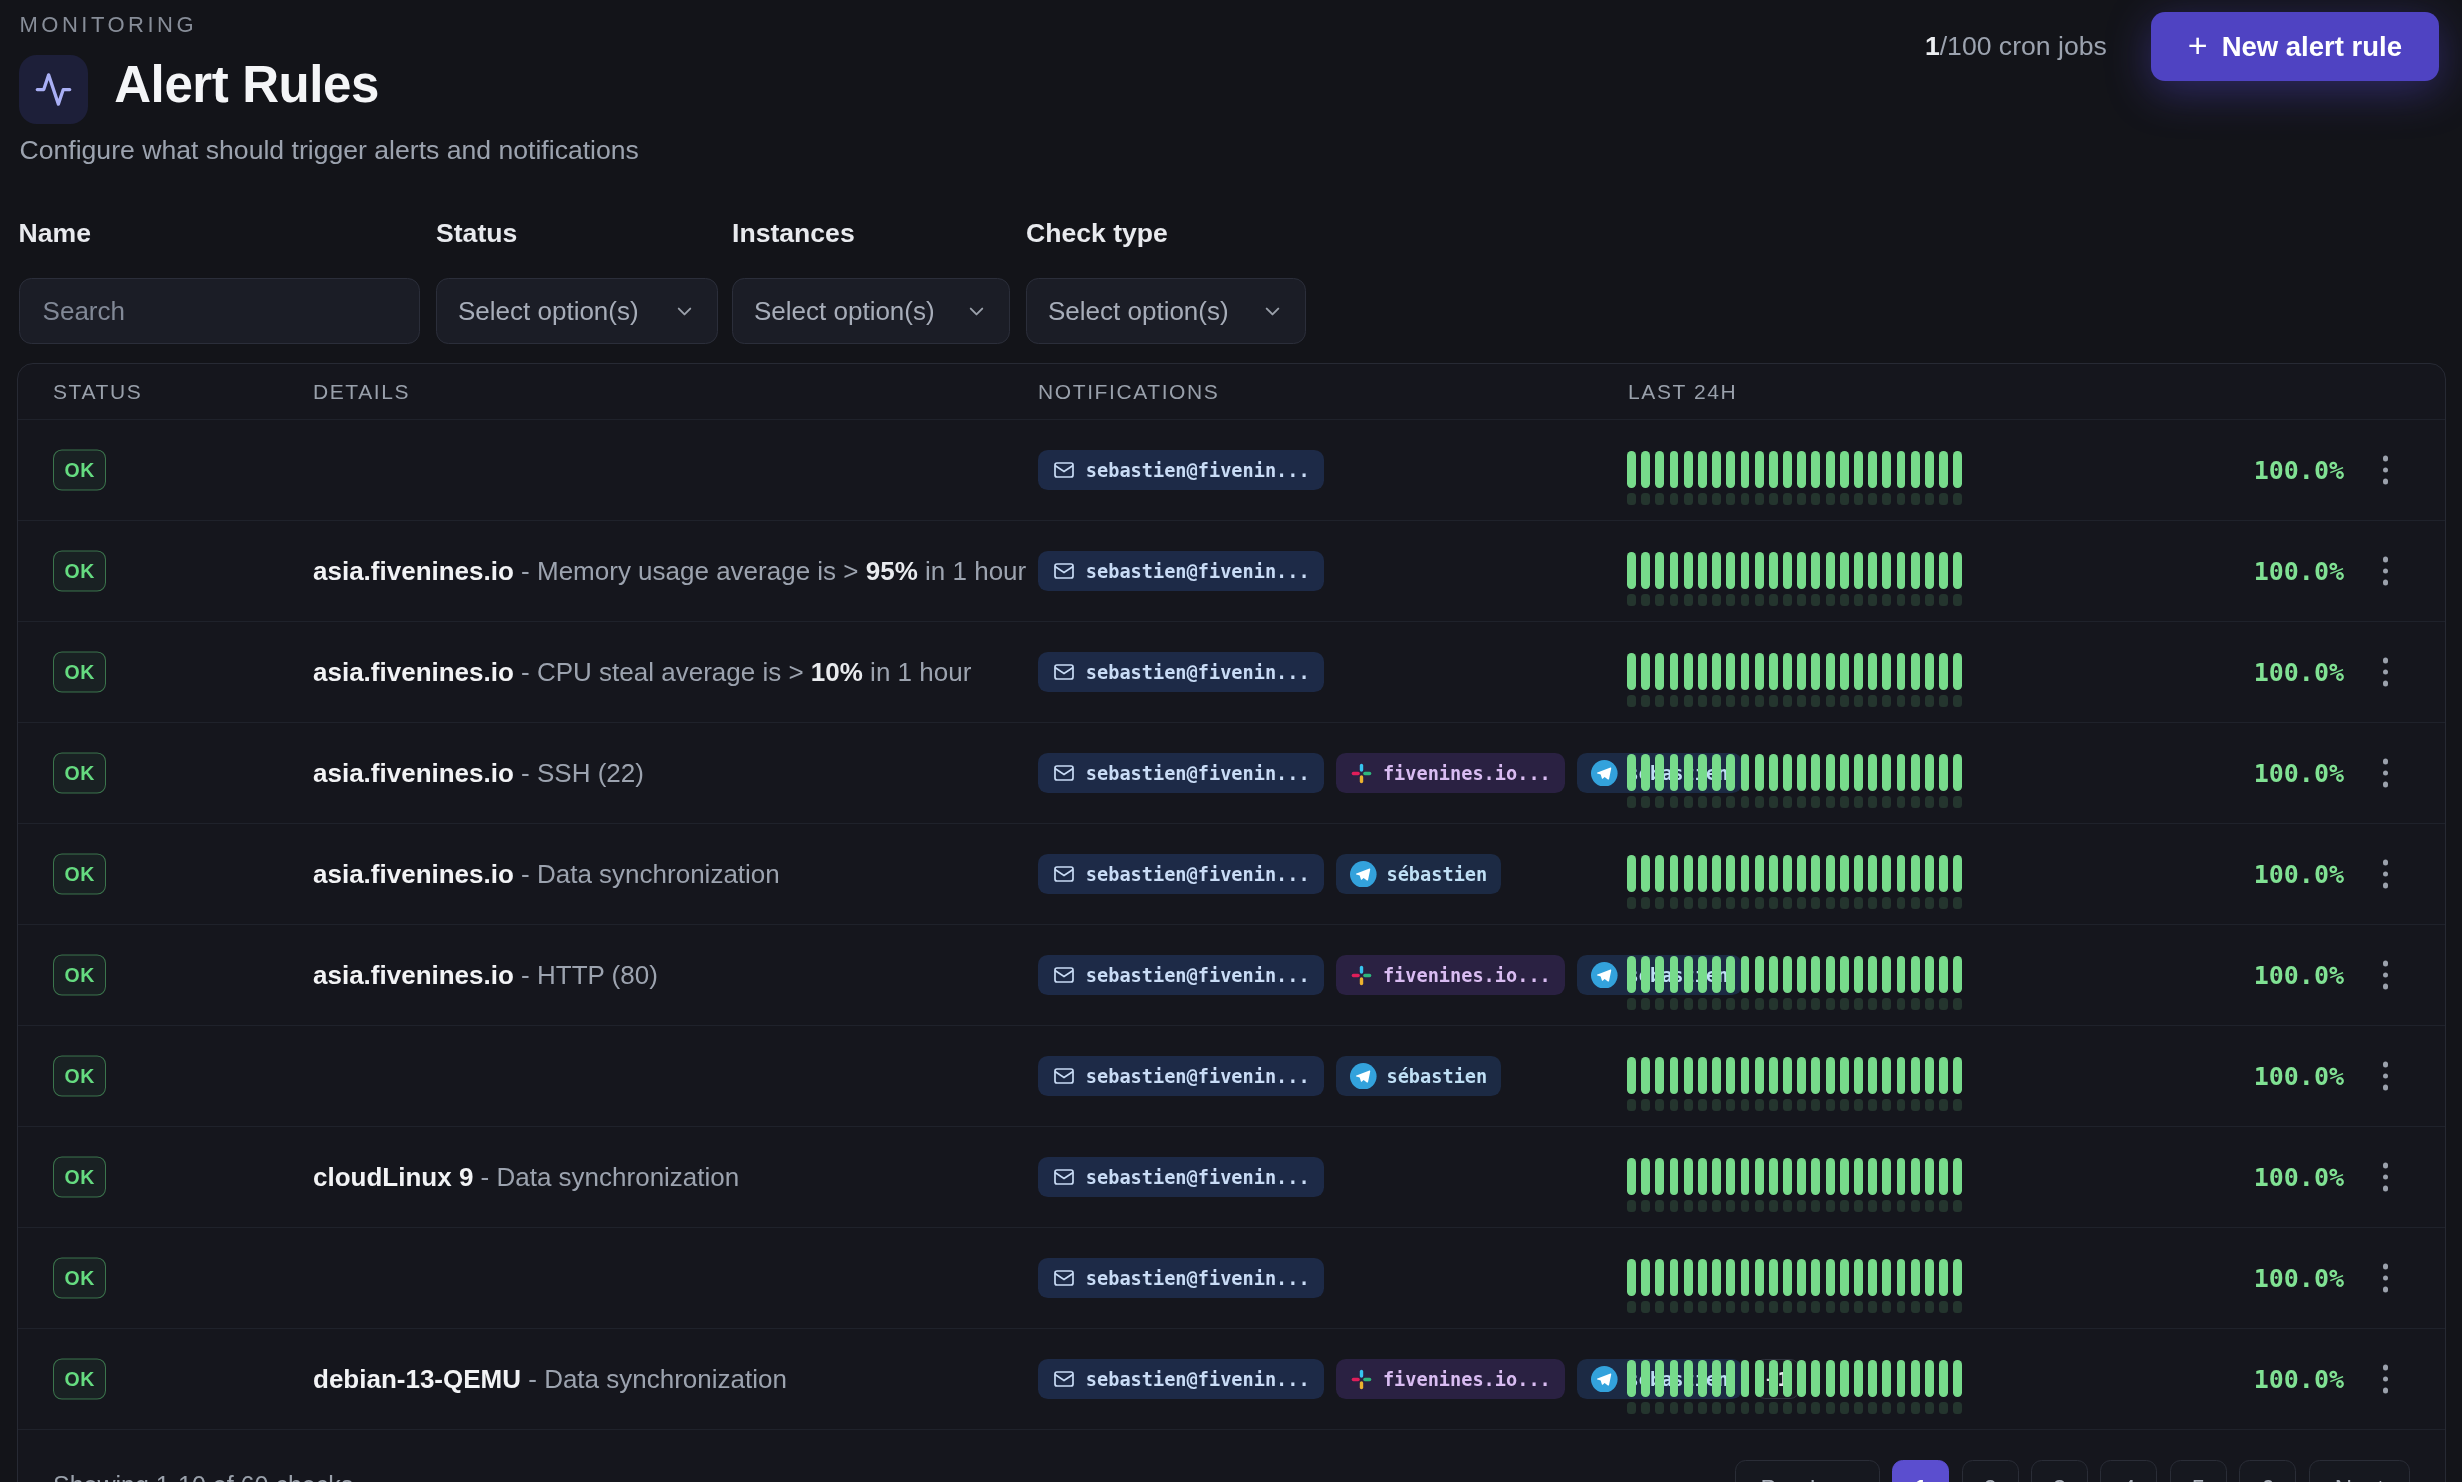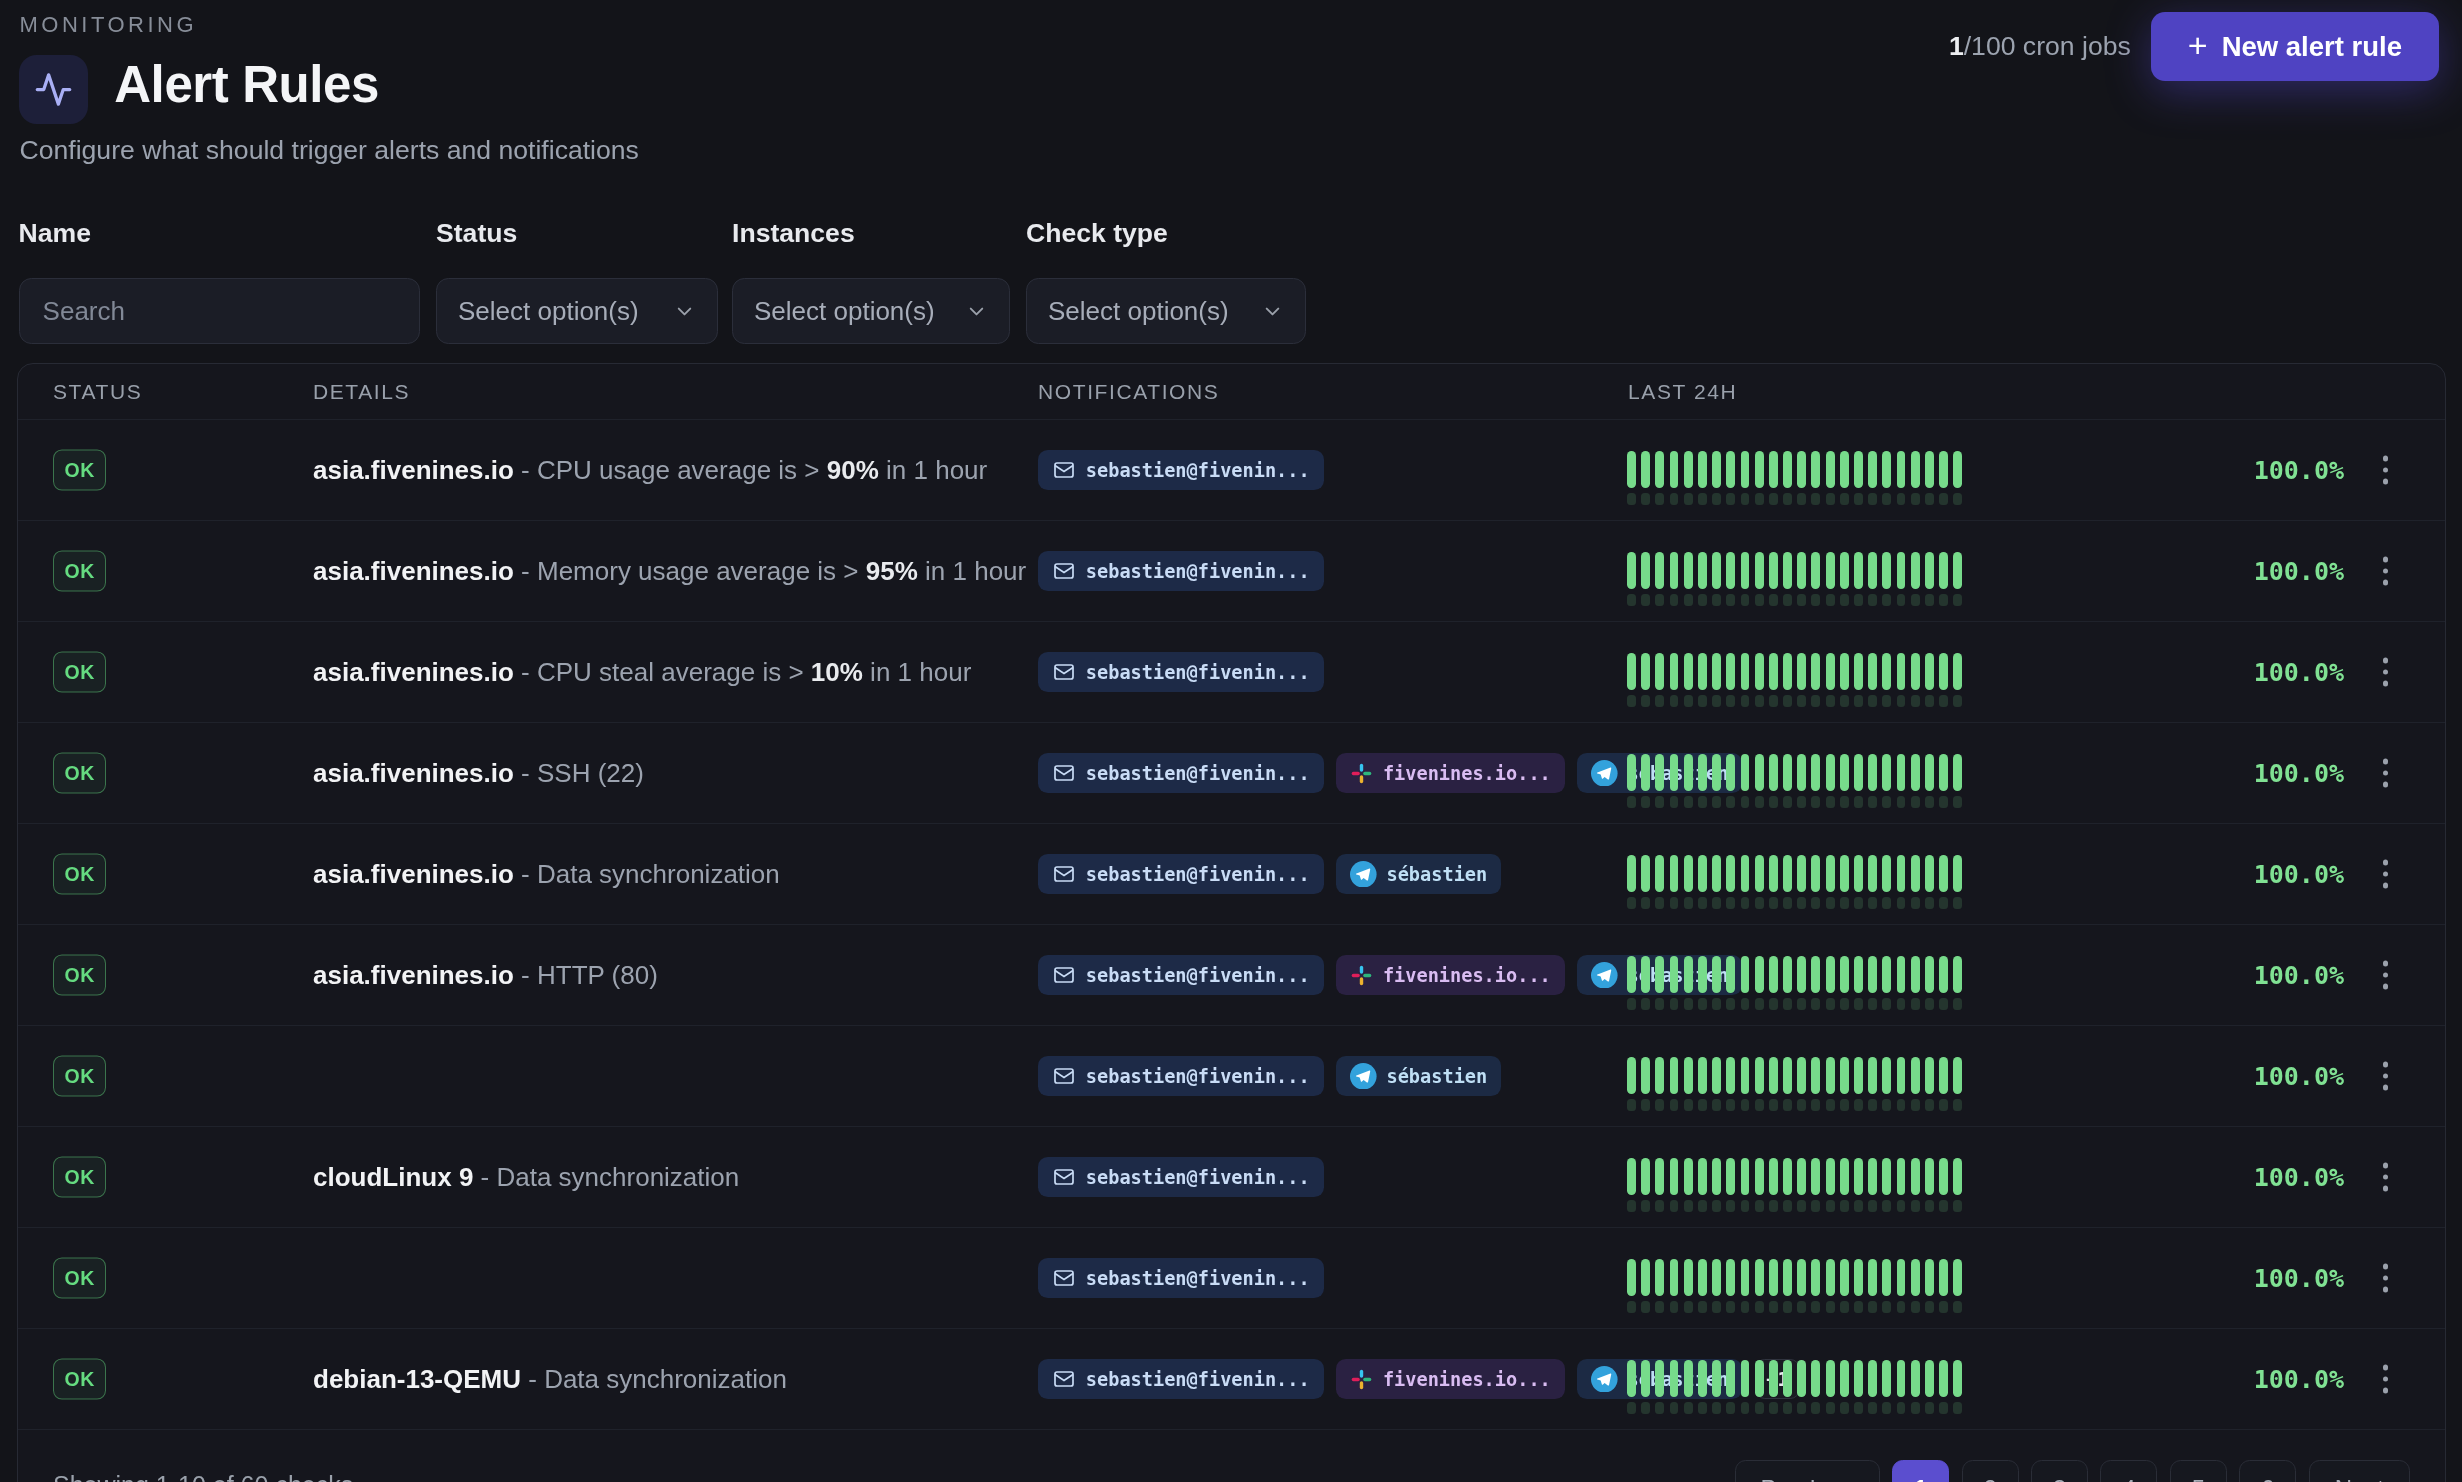--- a/index.html
+++ b/index.html
@@ -15,21 +15,21 @@
   html,body{width:2462px;height:1482px;overflow:hidden}
   body{background:var(--bg);font-family:"Liberation Sans",sans-serif;color:var(--text);position:relative}
 
   
   .eyebrow{position:absolute;left:19.5px;top:12.4px;font-size:22px;font-weight:400;letter-spacing:3.5px;color:var(--faint)}
   .title-row{position:absolute;left:18.6px;top:55px;display:flex;gap:26.6px}
   .app-icon{width:69px;height:69px;border-radius:17.7px;background:#1d1f39;display:flex;align-items:center;justify-content:center;flex:0 0 auto}
   .app-icon svg{width:39px;height:39px}
   .page-title{font-size:51px;font-weight:700;letter-spacing:-0.4px;color:var(--text)}
   .subtitle{position:absolute;left:19.5px;top:135px;font-size:26.6px;color:var(--muted)}
-  .header-right{position:absolute;top:12.4px;right:23px;display:flex;align-items:center;gap:20px;height:69px}
+  .header-right{position:absolute;top:12.4px;right:23px;display:flex;align-items:center;gap:44px;height:69px}
   .cron{font-size:26.6px;color:var(--muted)}
   .cron b{color:#eceef1;font-weight:600}
   .new-alert-btn{display:flex;align-items:center;gap:14px;height:69px;padding:0 37px;border:none;border-radius:14px;
     background:var(--accent);color:#fff;font-family:"Liberation Sans",sans-serif;font-size:27.5px;font-weight:600;cursor:pointer;
     box-shadow:0 10.6px 44px rgba(79,67,194,.45)}
   .new-alert-btn .plus{font-size:34px;font-weight:400;line-height:1;margin-top:-3.5px}
 
   
   .filter{position:absolute;top:218px}
   .filter .flabel{display:block;font-size:26.6px;font-weight:700;color:#e8eaee;margin-bottom:29px}
@@ -142,21 +142,20 @@
 <div class="card">
   <div class="thead">
     <span class="th-status">STATUS</span>
     <span class="th-details">DETAILS</span>
     <span class="th-notifications">NOTIFICATIONS</span>
     <span class="th-last24">LAST 24H</span>
   </div>
   <div id="tbody">
   <div class="row">
     <span class="ok-badge">OK</span>
-    <div class="details"><span class="host">asia.fivenines.io</span><span class="seg"> - CPU usage average is &gt; </span><span class="seg bold">90%</span><span class="seg"> in 1 hour</span></div>
     <div class="badges">
           <span class="badge badge-email">
   <svg width="24" height="24" viewBox="0 0 24 24" fill="none" stroke="currentColor" stroke-width="1.7">
               <rect x="3" y="5" width="18" height="14" rx="2"></rect>
               <path d="M3 7.5l9 6 9-6"></path>
             </svg>
 <span>sebastien@fivenin...</span>
           </span>
         </div>
     <div class="bars">

